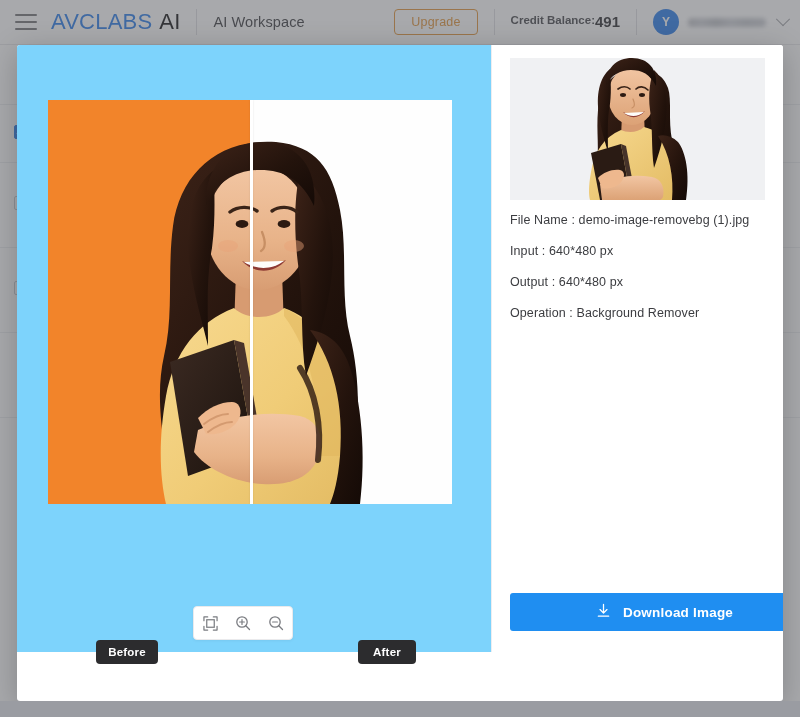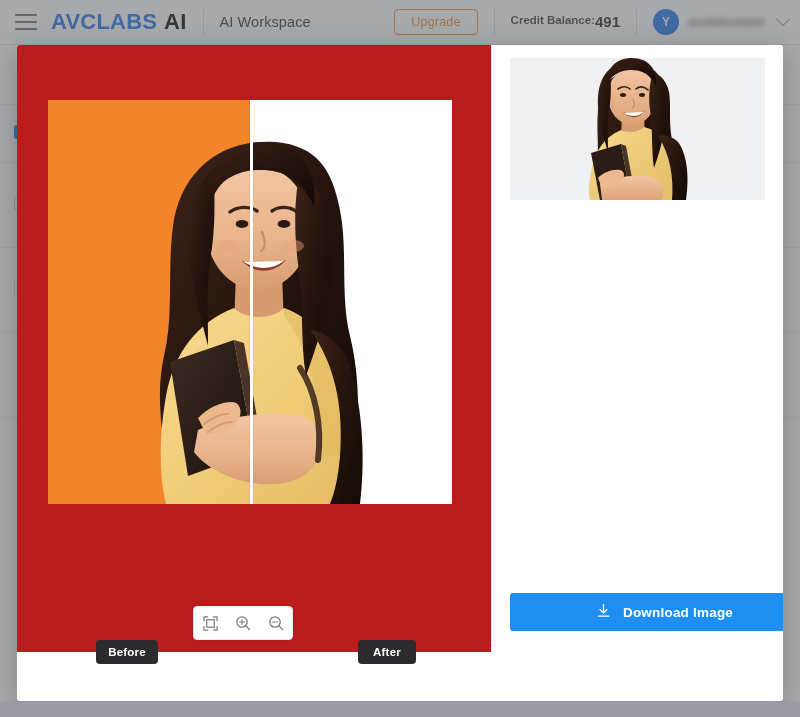--- a/index.html
+++ b/index.html
@@ -50,21 +50,21 @@
     height: 2px;
     width: 100%;
     background: #6a6a6e;
     border-radius: 1px;
   }
 
   .brand {
     display: flex;
     align-items: baseline;
     font-size: 22px;
-    font-weight: bold;
+    font-weight: normal;
     letter-spacing: 0.2px;
   }
   .brand-main { color: #1a73e8; }
   .brand-ai { color: #000000; margin-left: 7px; }
 
   .vdiv {
     width: 1px;
     height: 26px;
     background: #dcdcdf;
     margin: 0 16px;
@@ -245,21 +245,21 @@
     height: 607px;
   }
 
   
   .preview-pane {
     position: relative;
     width: 475px;
     height: 607px;
     border-right: 1px solid #ededf0;
     box-sizing: border-box;
-    background: #b91c1c;
+    background: #7dd3fc;
   }
 
   .img-stage {
     position: absolute;
     left: 31px;
     top: 55px;
     width: 404px;
     height: 404px;
     overflow: hidden;
     background: #ffffff;
@@ -644,20 +644,26 @@
                        C151 142 150 142 149 142 L92 142 Z" fill="url(#tSkin)"></path>
               <path d="M88 120 C94 114 102 111 110 112 C114 113 115 117 113 121
                        C110 128 100 132 92 130 Z" fill="#eeb88e"></path>
 
               <path d="M148 78 C160 96 164 120 162 142 L176 142 C180 116 176 94 168 84
                        C162 78 154 76 148 78 Z" fill="url(#tHair)"></path>
             </g>
           </svg>
         </div>
 
+        <div class="info-list">
+          <div class="info-line">File Name : demo-image-removebg (1).jpg</div>
+          <div class="info-line">Input : 640*480 px</div>
+          <div class="info-line">Output : 640*480 px</div>
+          <div class="info-line">Operation : Background Remover</div>
+        </div>
 
         <button class="download-btn">
           <span>
             <svg width="15" height="15" viewBox="0 0 16 16" aria-hidden="true">
               <path d="M8 1.5 L8 10.5 M4.3 7 L8 10.8 L11.7 7" stroke="#ffffff" stroke-width="1.35" fill="none" stroke-linecap="round" stroke-linejoin="round"></path>
               <path d="M2.5 14 L13.5 14" stroke="#ffffff" stroke-width="1.35" stroke-linecap="round"></path>
             </svg>
           </span>
           <span>Download Image</span>
         </button>

